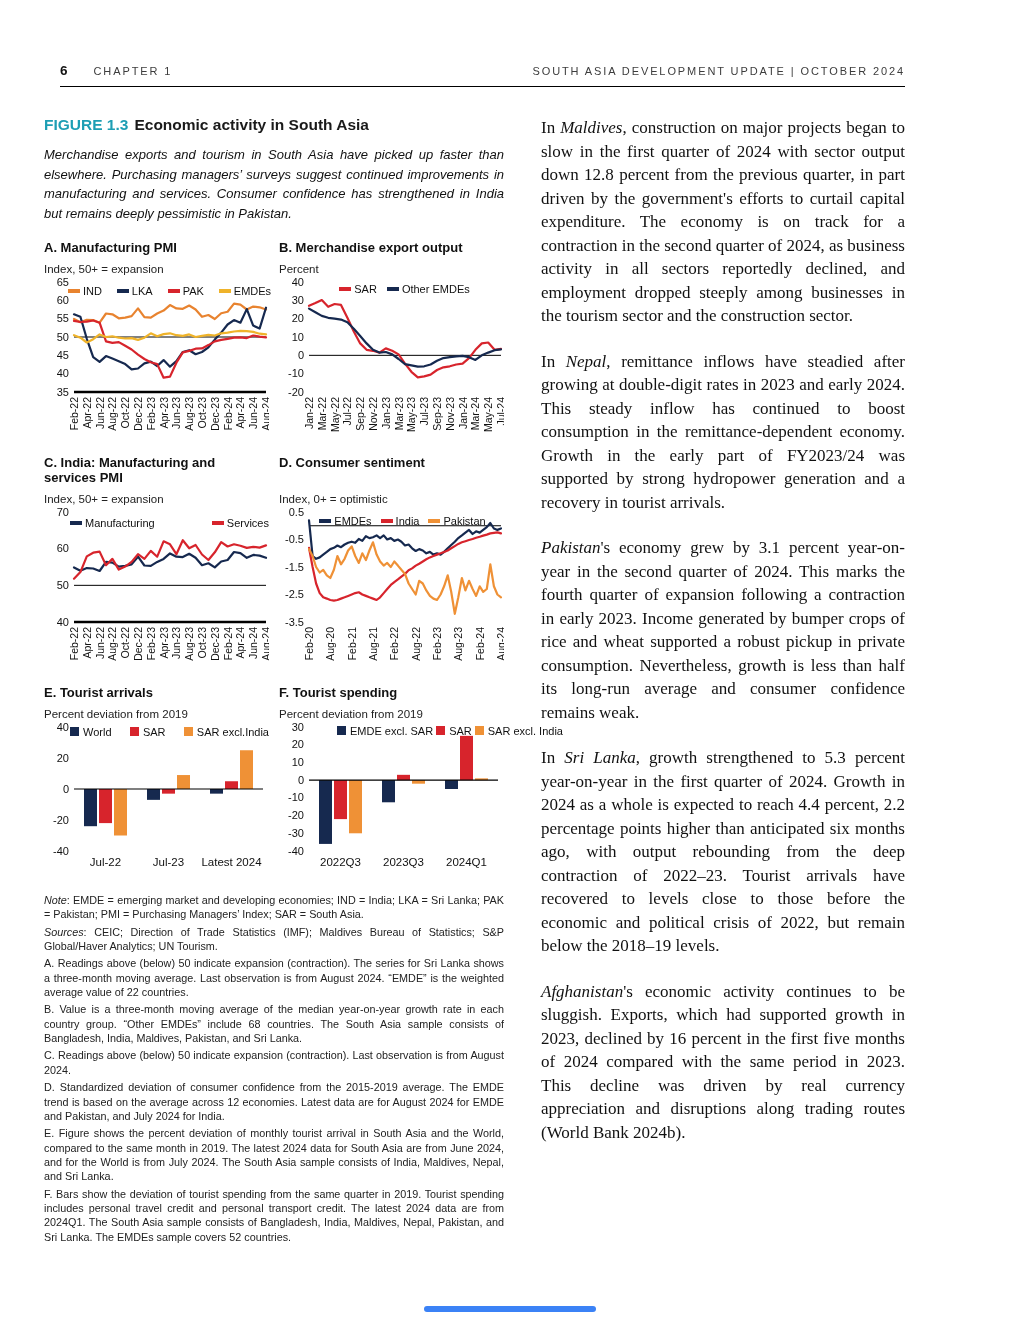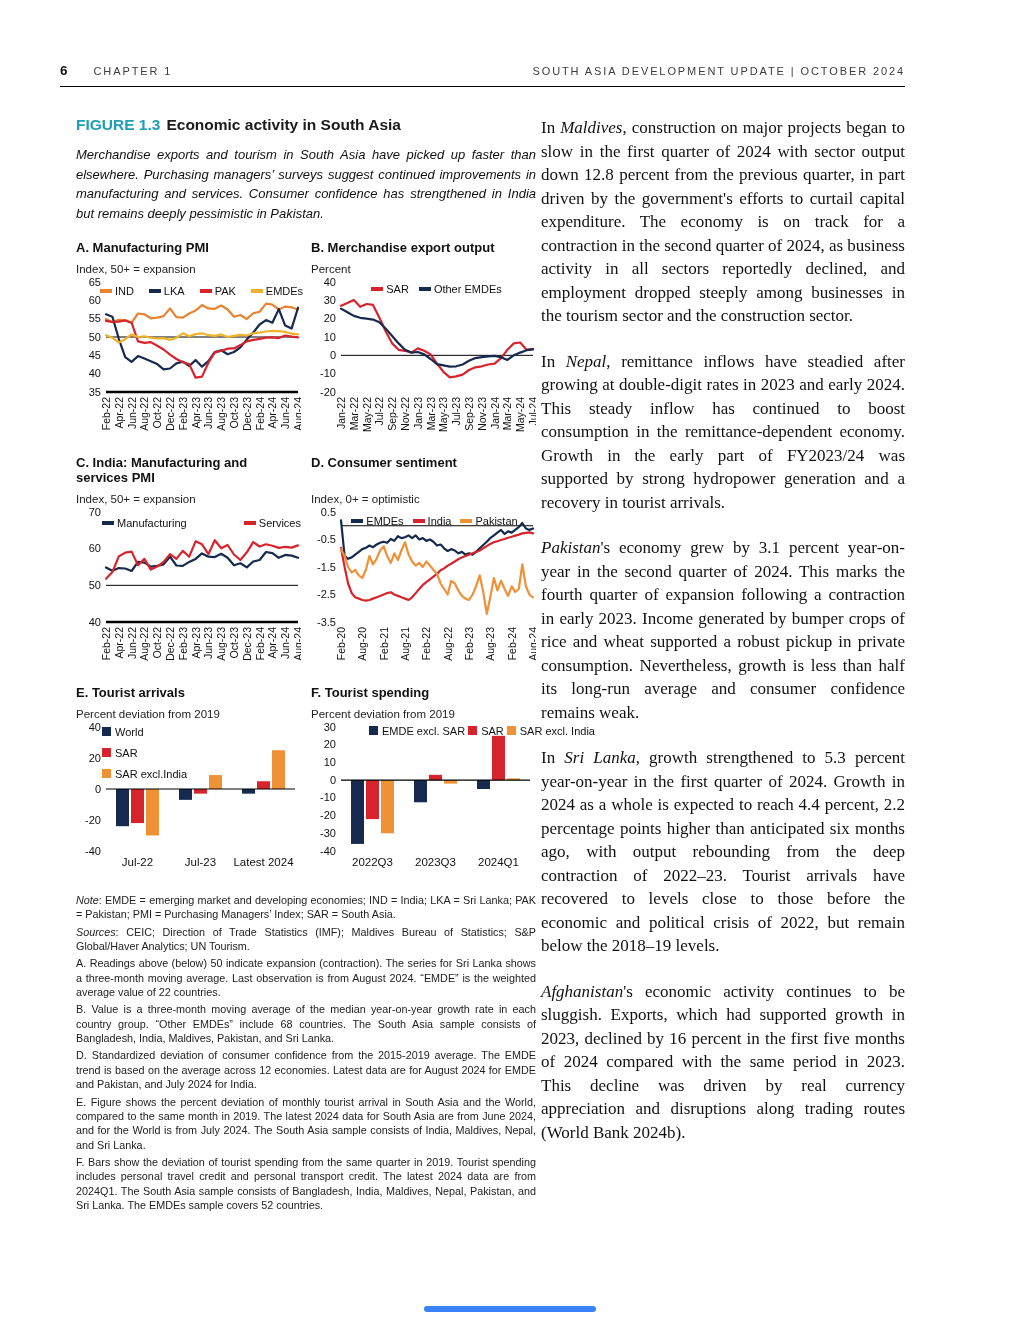--- a/index.html
+++ b/index.html
@@ -7,21 +7,21 @@
   .page{position:absolute;inset:0;}
 
   
   .hdr{position:absolute;top:63px;left:60px;width:845px;display:flex;justify-content:space-between;align-items:baseline;}
   .hdr-left{display:flex;align-items:baseline;gap:26px;}
   .pgnum{font-size:13.5px;font-weight:700;color:#111;}
   .hdr-txt{font-size:11px;letter-spacing:1.9px;color:#3c3c3c;}
   .hdr-rule{position:absolute;top:86px;left:60px;width:845px;border-top:1.4px solid #000;}
 
   
-  .leftcol{position:absolute;left:76px;top:116px;width:460px;}
+  .leftcol{position:absolute;left:44px;top:116px;width:460px;}
   .rightcol{position:absolute;left:541px;top:116px;width:364px;}
 
   
   .fig-title-row{font-size:15.5px;font-weight:700;margin-bottom:11px;}
   .fig-label{color:#1d9eb4;margin-right:6px;}
   .fig-sub{font-size:13px;font-style:italic;line-height:1.5;text-align:justify;margin-bottom:18px;color:#111;}
 
   
   .grid{display:grid;grid-template-columns:1fr 1fr;column-gap:10px;row-gap:16px;}
   .panel-title{font-size:13px;font-weight:700;line-height:1.15;margin:0 0 7px 0;color:#111;}
@@ -29,21 +29,21 @@
   .unit{font-size:11.5px;margin:0 0 1px 0;color:#222;}
   .chart-wrap{position:relative;}
   .legend{position:absolute;display:flex;font-size:11px;color:#111;align-items:flex-start;z-index:2;}
   .lg-entry{display:inline-flex;align-items:center;white-space:nowrap;}
   .sw-line{width:12px;height:3.5px;display:inline-block;margin-right:3px;}
   .sw-box{width:9px;height:9px;display:inline-block;margin-right:4px;}
   .lgp0{left:26px;right:0;top:9px;justify-content:center;gap:15px;}
   .lgp1{left:26px;right:0;top:7px;justify-content:center;gap:10px;}
   .lgp2{left:26px;right:0;top:11px;justify-content:space-between;gap:13px;}
   .lgp3{left:22px;right:0;top:9px;justify-content:center;gap:9px;}
-  .lgp4{left:26px;right:0;top:5px;justify-content:space-between;gap:9px;flex-direction:column;}
+  .lgp4{left:26px;right:0;top:5px;justify-content:space-between;gap:9px;}
   .lgp5{left:58px;top:4px;flex-direction:row;align-items:flex-start;gap:3px;}
 
   
   .notes{margin-top:18px;font-size:10.8px;line-height:1.33;text-align:justify;color:#222;}
   .notes p{margin:0 0 3px 0;}
   .nlabel{font-style:italic;}
 
   
   .body-par{font-family:"Liberation Serif",serif;font-size:17px;line-height:23.5px;text-align:justify;margin:0 0 22px 0;color:#111;}
   .it{font-style:italic;}
@@ -292,20 +292,21 @@
             </svg>
         </div>
       </div>
     </div>
 
     <div class="notes">
       <p><span class="nlabel">Note</span><span>: EMDE = emerging market and developing economies; IND = India; LKA = Sri Lanka; PAK = Pakistan; PMI = Purchasing Managers’ Index; SAR = South Asia.</span></p>
       <p><span class="nlabel">Sources</span><span>: CEIC; Direction of Trade Statistics (IMF); Maldives Bureau of Statistics; S&amp;P Global/Haver Analytics; UN Tourism.</span></p>
       <p>A. Readings above (below) 50 indicate expansion (contraction). The series for Sri Lanka shows a three-month moving average. Last observation is from August 2024. “EMDE” is the weighted average value of 22 countries.</p>
       <p>B. Value is a three-month moving average of the median year-on-year growth rate in each country group. “Other EMDEs” include 68 countries. The South Asia sample consists of Bangladesh, India, Maldives, Pakistan, and Sri Lanka.</p>
+      <p>C. Readings above (below) 50 indicate expansion (contraction). Last observation is from August 2024.</p>
       <p>D. Standardized deviation of consumer confidence from the 2015-2019 average. The EMDE trend is based on the average across 12 economies. Latest data are for August 2024 for EMDE and Pakistan, and July 2024 for India.</p>
       <p>E. Figure shows the percent deviation of monthly tourist arrival in South Asia and the World, compared to the same month in 2019. The latest 2024 data for South Asia are from June 2024, and for the World is from July 2024. The South Asia sample consists of India, Maldives, Nepal, and Sri Lanka.</p>
       <p>F. Bars show the deviation of tourist spending from the same quarter in 2019. Tourist spending includes personal travel credit and personal transport credit. The latest 2024 data are from 2024Q1. The South Asia sample consists of Bangladesh, India, Maldives, Nepal, Pakistan, and Sri Lanka. The EMDEs sample covers 52 countries.</p>
     </div>
   </div>
 
   <div class="rightcol">
     <p class="body-par"><span>In </span><span class="it">Maldives</span><span>, construction on major projects began to slow in the first quarter of 2024 with sector output down 12.8 percent from the previous quarter, in part driven by the government's efforts to curtail capital expenditure. The economy is on track for a contraction in the second quarter of 2024, as business activity in all sectors reportedly declined, and employment dropped steeply among businesses in the tourism sector and the construction sector.</span></p>
     <p class="body-par"><span>In </span><span class="it">Nepal</span><span>, remittance inflows have steadied after growing at double-digit rates in 2023 and early 2024. This steady inflow has continued to boost consumption in the remittance-dependent economy. Growth in the early part of FY2023/24 was supported by strong hydropower generation and a recovery in tourist arrivals.</span></p>
     <p class="body-par"><span></span><span class="it">Pakistan</span><span>'s economy grew by 3.1 percent year-on-year in the second quarter of 2024. This marks the fourth quarter of expansion following a contraction in early 2023. Income generated by bumper crops of rice and wheat supported a robust pickup in private consumption. Nevertheless, growth is less than half its long-run average and consumer confidence remains weak.</span></p>

